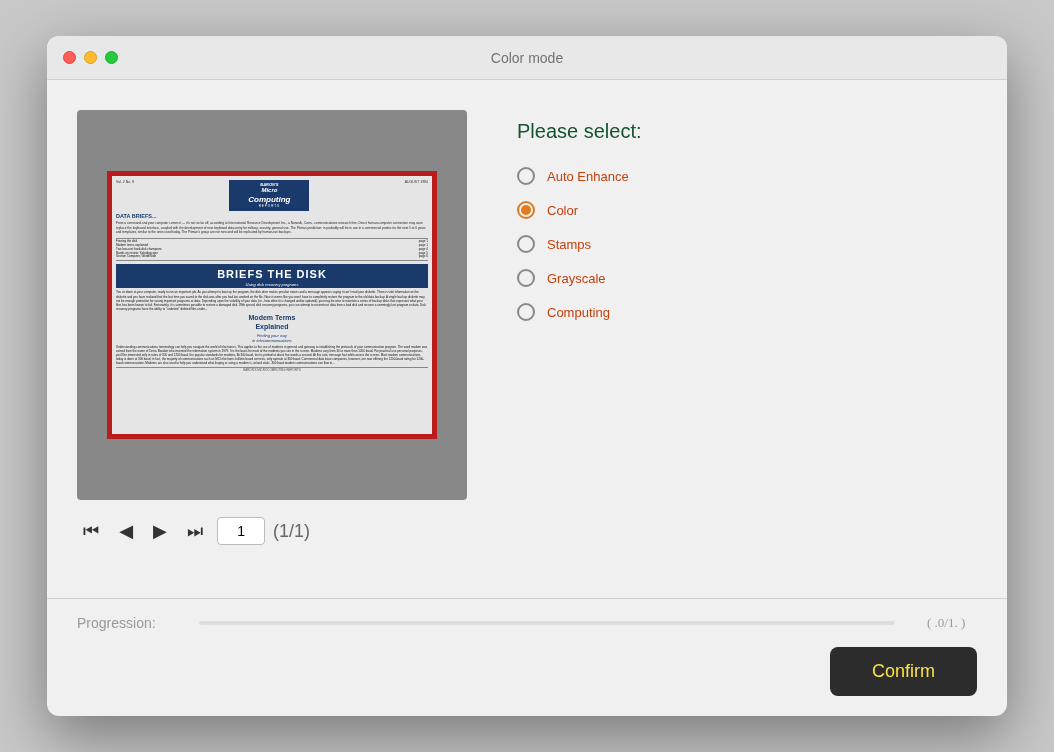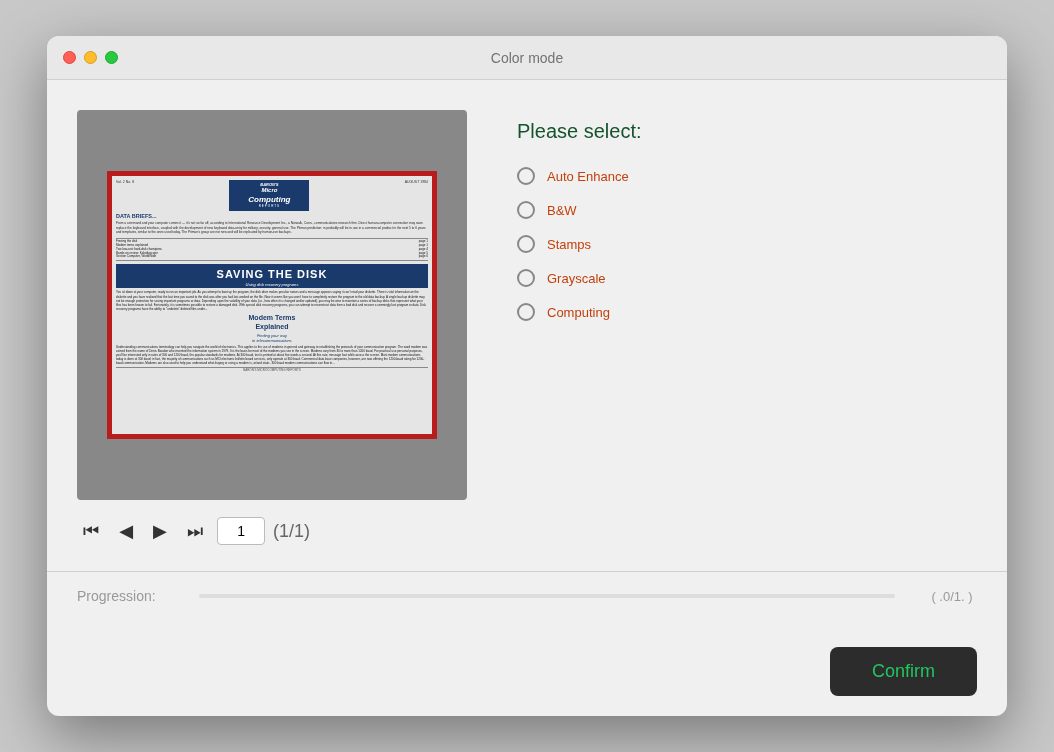--- a/index.html
+++ b/index.html
@@ -338,39 +338,39 @@
       height: 100%;
       background: #ddd;
       border-radius: 2px;
       width: 0%;
     }
 
     .progression-value {
       font-size: 13px;
       color: #999;
       min-width: 50px;
-      text-align: center;
+      text-align: left;
+      font-family: Liberation Serif, serif;
     }
 
     .confirm-row {
       display: flex;
       justify-content: flex-end;
       margin-top: 4px;
     }
 
     .confirm-btn {
       background: #2c2c2c;
-      color: #22c55e;
+      color: #fde047;
       border: none;
       border-radius: 8px;
       padding: 14px 42px;
       font-size: 18px;
       font-weight: 500;
       cursor: pointer;
-      margin-top: 27px;
     }
 
     .divider {
       height: 1px;
       background: #d0d0d0;
       margin: 0 0;
     }
   </style>
 </head>
 <body>
@@ -427,21 +427,21 @@
                 <span>Bands on review: Kaleidoscope</span>
                 <span>page 5</span>
               </div>
             <div class="mag-toc-row">
                 <span>Section Computer, WorldWide</span>
                 <span>page 6</span>
               </div>
           </div>
 
           <div class="mag-banner">
-            <span class="mag-banner-saving">SAVING THE DISK</span>
+            <span class="mag-banner-saving">BRIEFS THE DISK</span>
             <span class="mag-banner-sub">Using disk recovery programs</span>
           </div>
 
           <div class="mag-columns">
             <div class="mag-col">
               You sit down at your computer, ready to run an important job. As you attempt to boot up the program, the disk drive makes peculiar noises and a message appears saying it can't read your diskette. There is vital information on the diskette and you have realized that the last time you saved to the disk was after you had last worked on the file. Now it seems like you won't have to completely restore the program to the old data backup. A single backup diskette may not be enough protection for saving important programs or data. Depending upon the volatility of your data (i.e., how often it is changed and/or updated), you may be wise to maintain a series of backup disks that represent what your files has been known to fail.
               Fortunately, it is sometimes possible to restore a damaged disk. With special disk recovery programs, you can attempt to reconstruct data from a bad disk and recover a seemingly lost program or data.
               Disk recovery programs have the ability to "undelete" deleted files under...
             </div>
           </div>
@@ -474,25 +474,27 @@
     <div class="right-panel">
       <div class="please-select">Please select:</div>
 
       <div class="radio-group">
 
         <div class="radio-option">
           <div class="radio-outer"></div>
           <span class="radio-label">Auto Enhance</span>
         </div>
 
-
         <div class="radio-option">
-          <div class="radio-outer"></div>
-          <span class="radio-label">B&amp;W</span>
+          <div class="radio-outer selected">
+            <div class="radio-inner"></div>
+          </div>
+          <span class="radio-label">Color</span>
         </div>
+
 
         <div class="radio-option">
           <div class="radio-outer"></div>
           <span class="radio-label">Stamps</span>
         </div>
 
         <div class="radio-option">
           <div class="radio-outer"></div>
           <span class="radio-label">Grayscale</span>
         </div>

